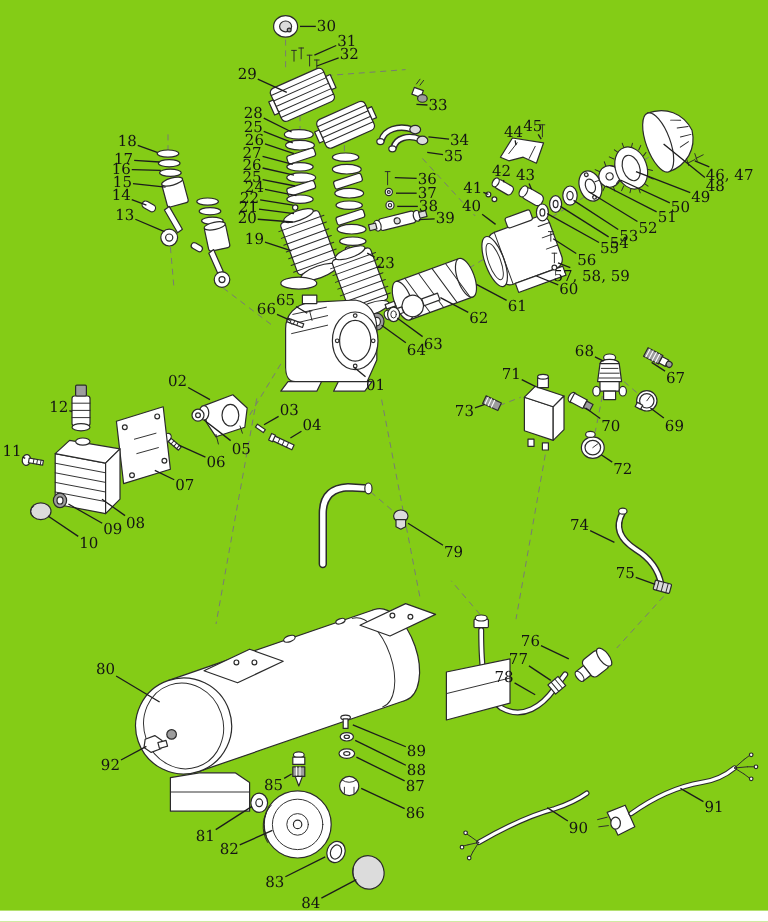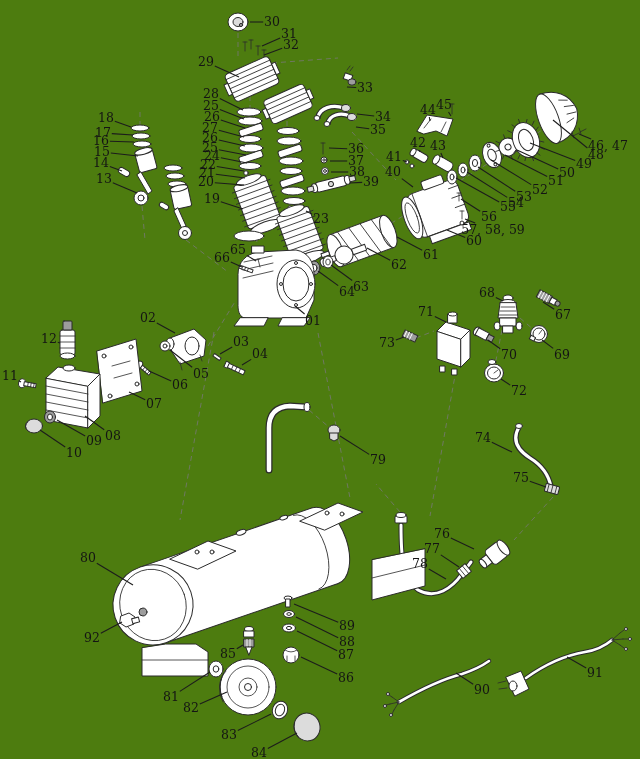--- a/index.html
+++ b/index.html
@@ -1,16 +1,16 @@
 <!DOCTYPE html>
 <html><head>
 <meta charset="utf-8">
 <style>
   html,body{margin:0;padding:0;background:#ffffff}
-  .stage{position:relative;width:640px;height:759px;background:#4d7c0f;overflow:hidden}
+  .stage{position:relative;width:640px;height:759px;background:#84cc16;overflow:hidden}
   svg{display:block}
   .part{fill:#ffffff;stroke:#2b2b2b;stroke-width:1;stroke-linejoin:round;stroke-linecap:round}
   .dark{fill:#9d9d9d}
   .mid{fill:#dcdcdc}
   .ln{fill:none;stroke:#2b2b2b;stroke-width:.8;stroke-linejoin:round;stroke-linecap:round}
   .wln{fill:none;stroke:#ffffff;stroke-width:.9}
   .tube{fill:none;stroke:#2b2b2b;stroke-width:5.5;stroke-linecap:round}
   .tubein{fill:none;stroke:#ffffff;stroke-width:3.2;stroke-linecap:round}
   .dash path{fill:none;stroke:#777;stroke-width:.8;stroke-dasharray:5 4}
   .lead{stroke:#1c1c1c;stroke-width:1.1}

